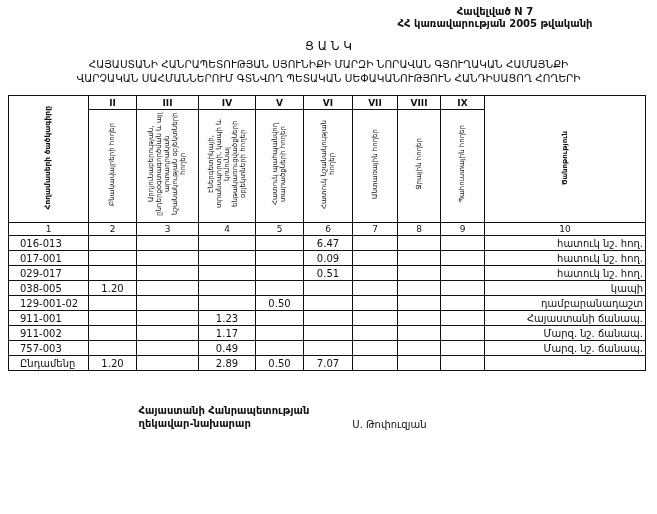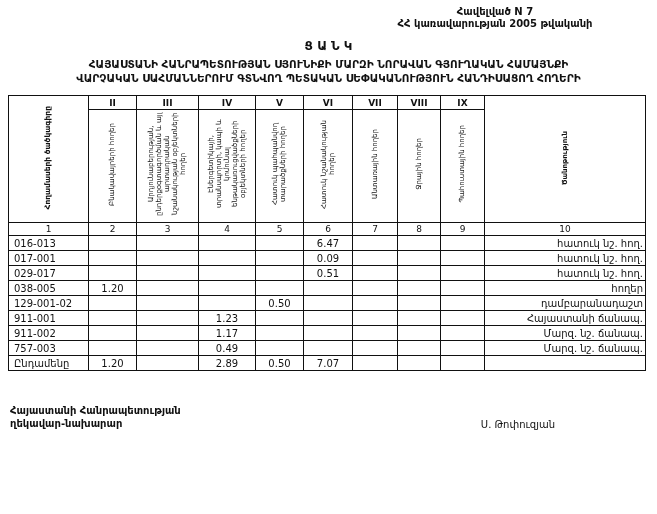--- a/index.html
+++ b/index.html
@@ -18,21 +18,21 @@
     margin-right:4px;
     text-align:center;
     font-size:10px;
     font-weight:bold;
     line-height:1.18;
   }
   
   .title-block{
     text-align:center;
     margin-top:8px;
-    font-weight:bold;
+    font-weight:normal;
     line-height:1.35;
   }
   .title-caption{font-size:12px;margin-bottom:3px;}
   .title-line{font-size:10.5px;}
   
   table{
     border-collapse:collapse;
     table-layout:fixed;
     margin-top:10px;
     width:548px;
@@ -50,27 +50,27 @@
     transform:rotate(180deg);
     display:inline-block;
     font-size:7px;
     line-height:1.15;
     max-height:108px;
     text-align:center;
     white-space:normal;
   }
   .vh-code .vtext{font-size:7.5px;}
   .num-row td{height:12px;font-size:9px;text-align:center;}
-  .c-code{font-size:10px;text-align:left;padding-left:5px;height:14px;}
+  .c-code{font-size:10px;text-align:left;padding-left:11px;height:14px;}
   .c-val{font-size:10px;text-align:center;height:14px;}
   .c-note{font-size:10px;text-align:right;padding-left:10px;height:14px;}
   
   .footer{
     display:flex;
-    justify-content:space-between;
+    justify-content:center;
     align-items:flex-end;
     margin-top:34px;
     padding:0 4px 0 2px;
   }
   .footer-left{
     font-size:10px;
     font-weight:bold;
     line-height:1.25;
   }
   .footer-right{
@@ -182,21 +182,21 @@
       <tr>
         <td class="c-code">038-005</td>
         <td class="c-val">1.20</td>
         <td class="c-val"></td>
         <td class="c-val"></td>
         <td class="c-val"></td>
         <td class="c-val"></td>
         <td class="c-val"></td>
         <td class="c-val"></td>
         <td class="c-val"></td>
-        <td class="c-note">հողեր</td>
+        <td class="c-note">կապի</td>
       </tr>
       <tr>
         <td class="c-code">129-001-02</td>
         <td class="c-val"></td>
         <td class="c-val"></td>
         <td class="c-val"></td>
         <td class="c-val">0.50</td>
         <td class="c-val"></td>
         <td class="c-val"></td>
         <td class="c-val"></td>

